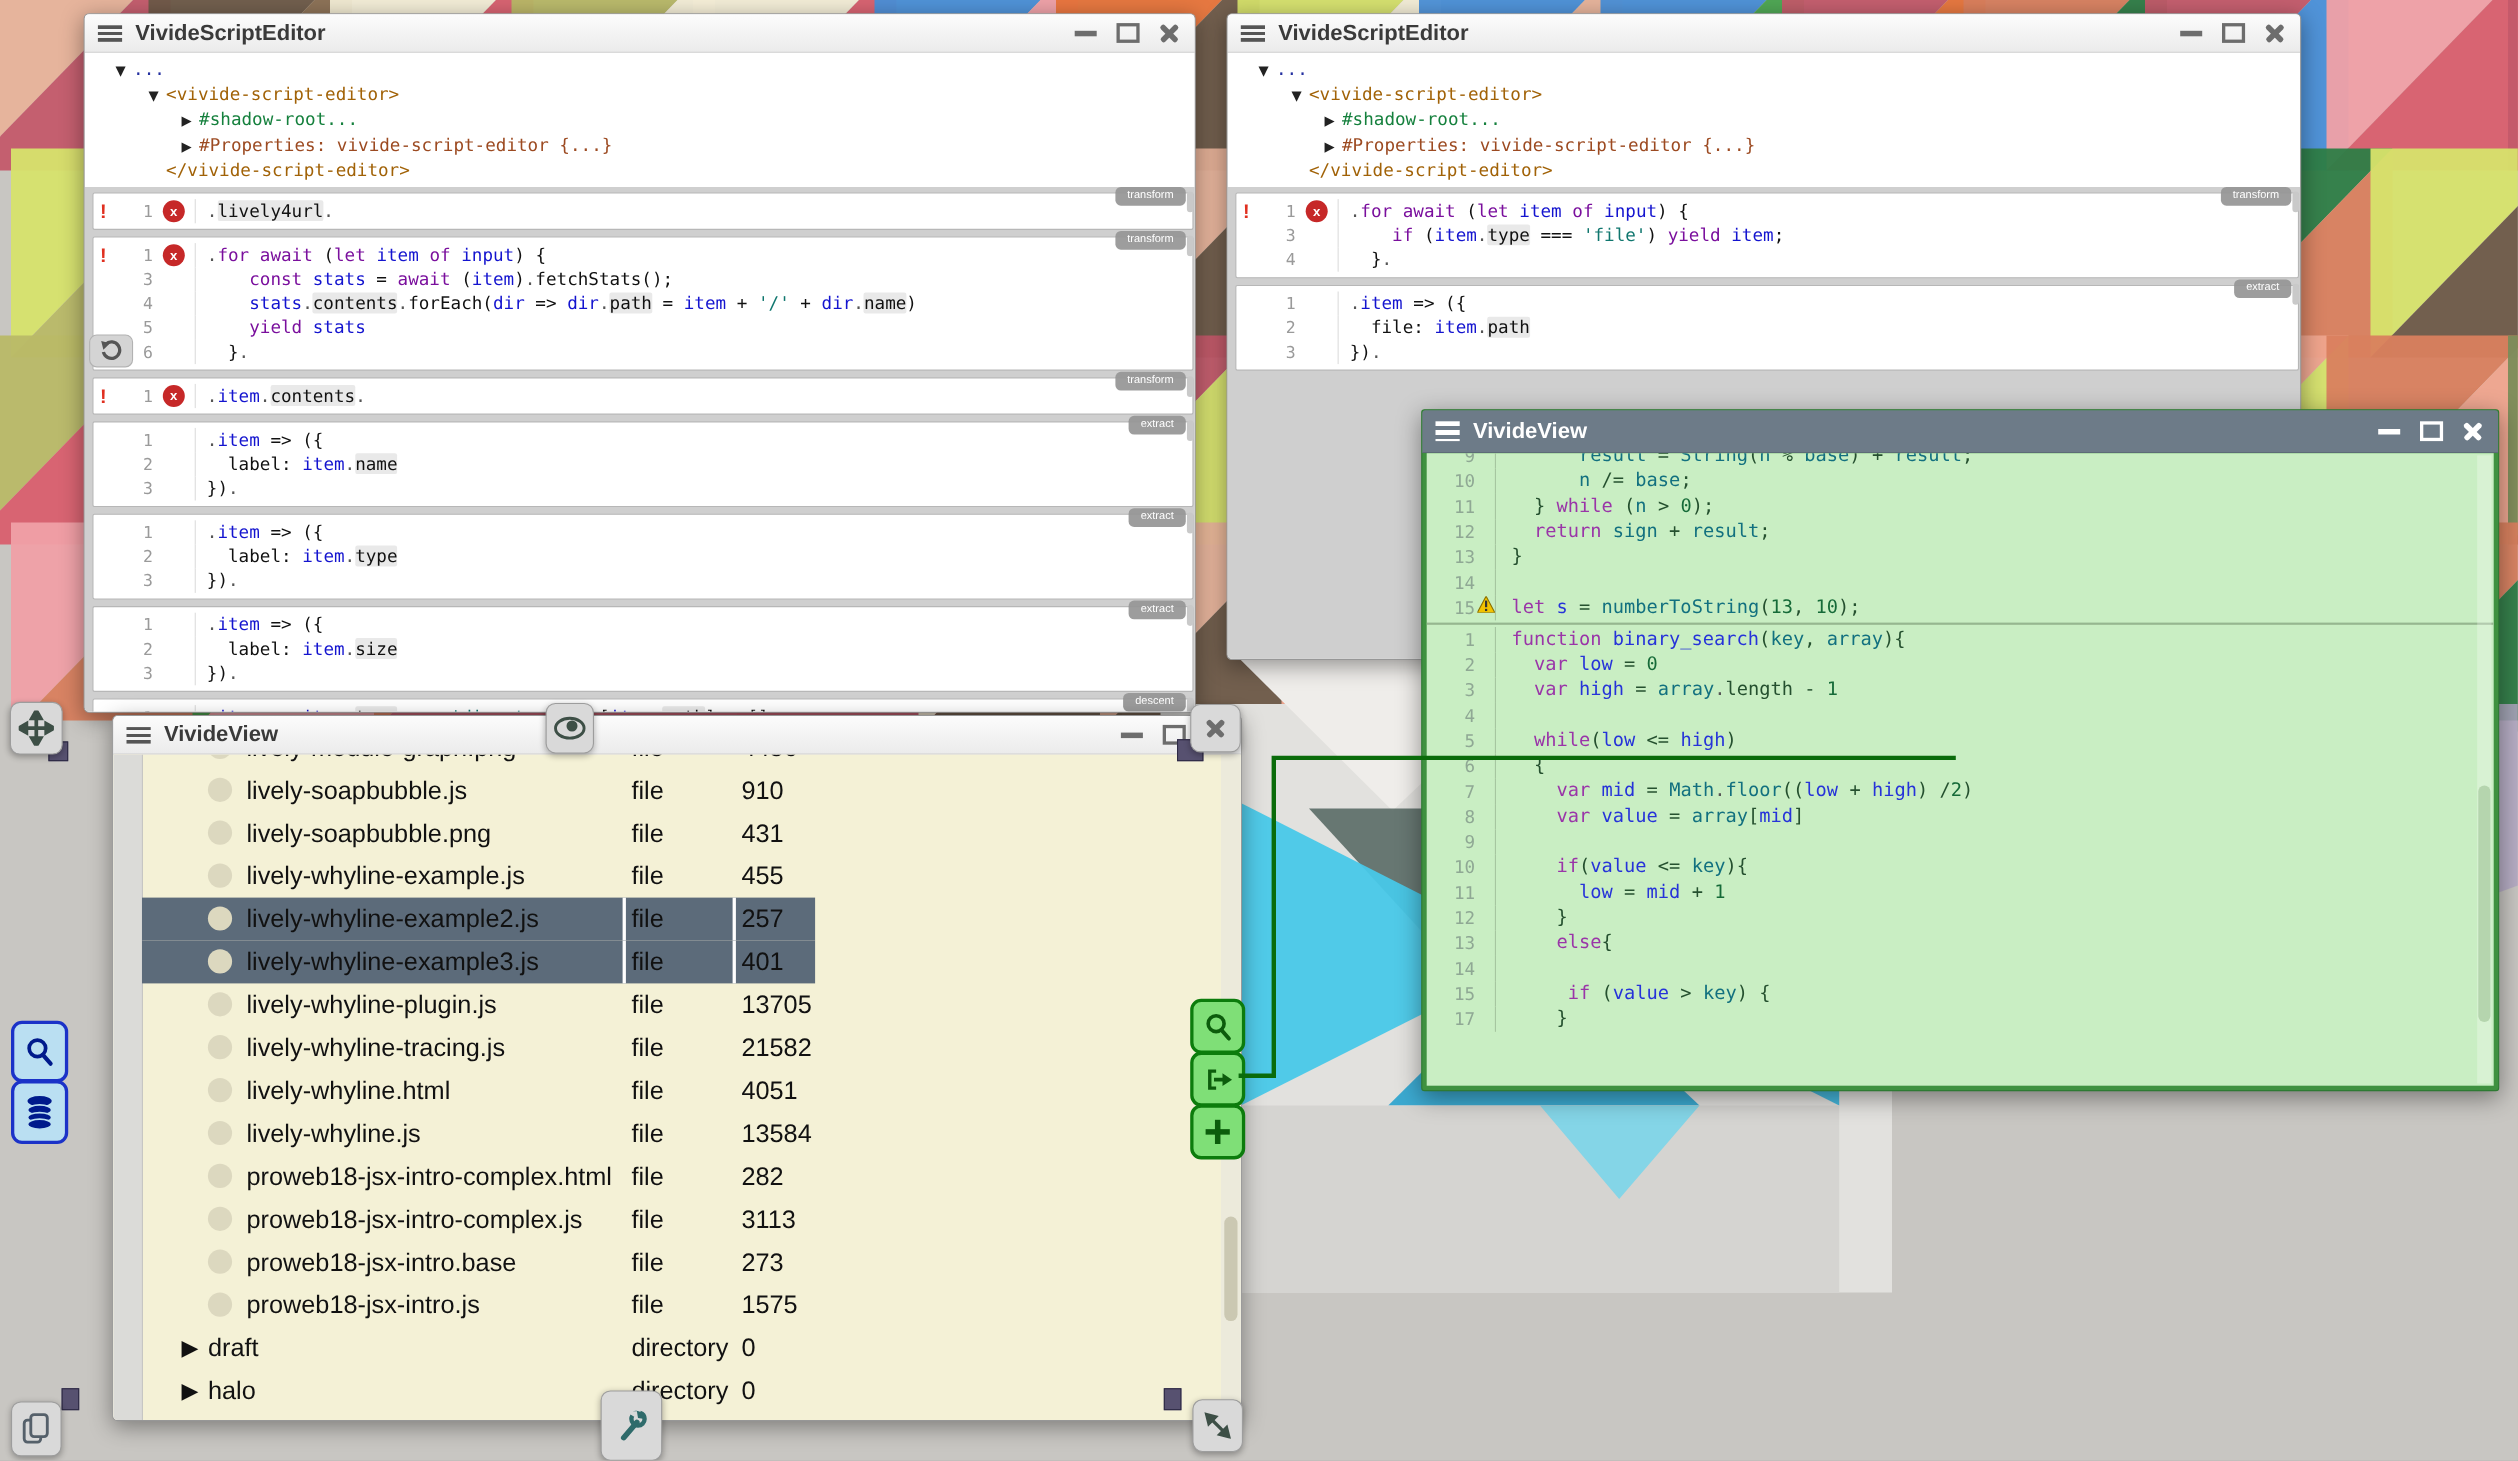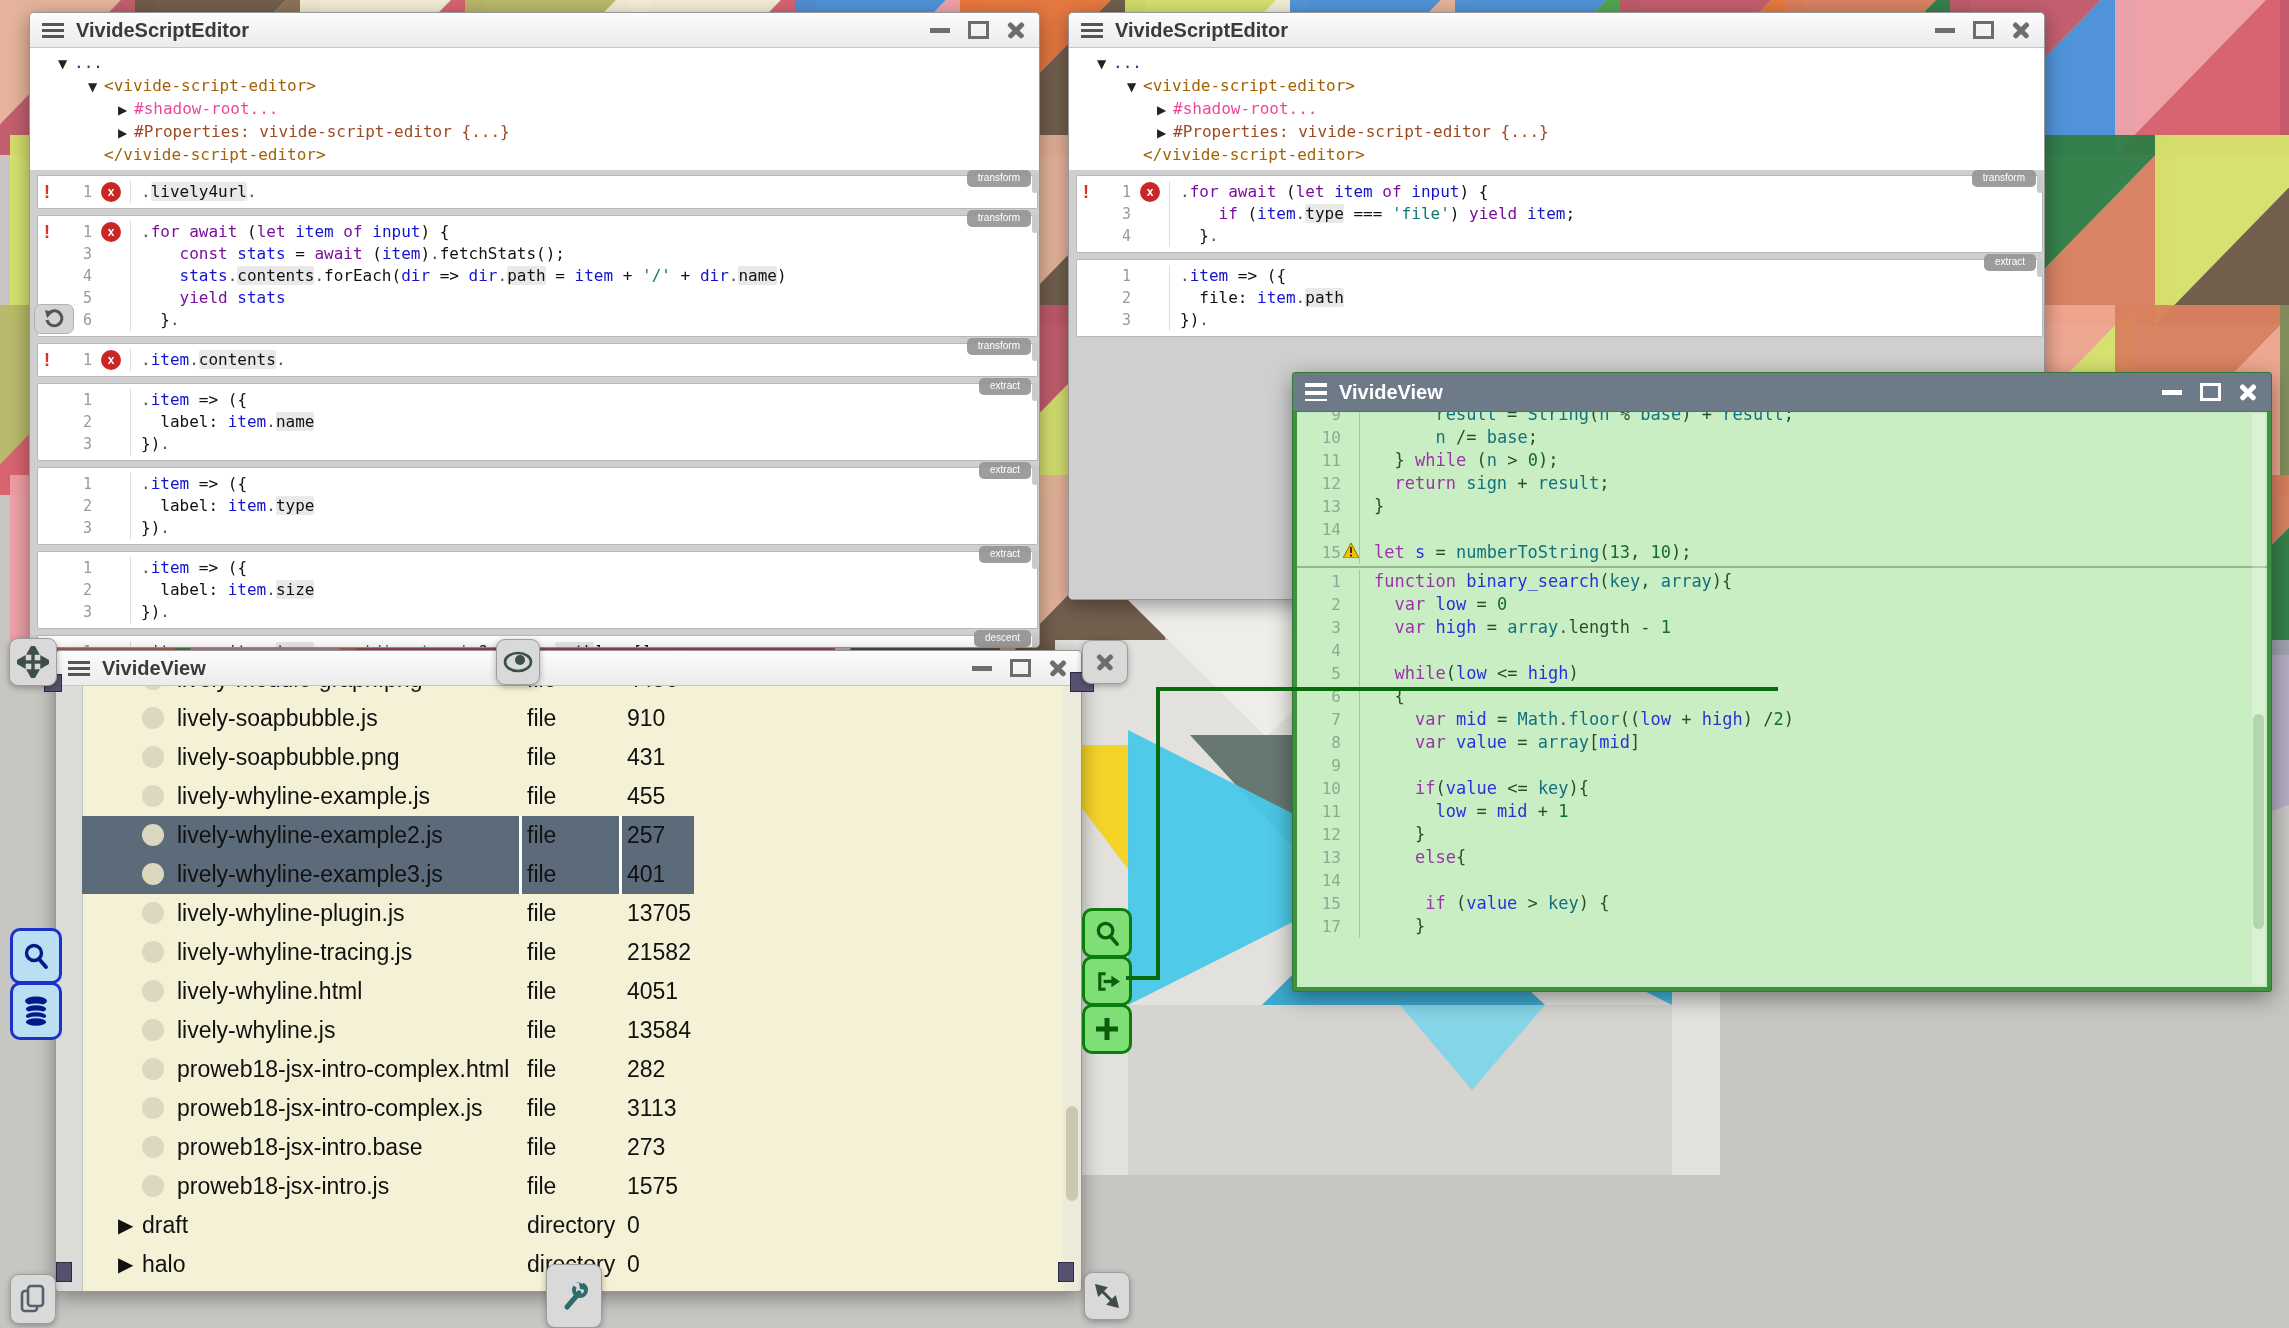--- a/index.html
+++ b/index.html
@@ -1,21 +1,21 @@
 <!DOCTYPE html>
 <html><head>
 <meta charset="utf-8">
 <style>
   html,body{margin:0;padding:0;background:#9a9a9a;}
   #stage{position:relative;width:2289px;height:1328px;overflow:hidden;
          font-family:"Liberation Sans",sans-serif;background:#c8c6c2;}
   #wallpaper{position:absolute;inset:0;z-index:0;}
   
   .win{position:absolute;background:#fff;border:1px solid #979797;border-radius:5px;
-       box-shadow:0 5px 20px rgba(0,0,0,.38);overflow:hidden;display:flex;flex-direction:column;}
+       box-shadow:0 5px 20px rgba(0,0,0,.38);overflow:hidden;display:flex;flex-direction:column;margin-left:47px;}
   .tbar{height:34px;flex:none;background:linear-gradient(#fcfcfc,#ebebeb);
         border-bottom:1px solid #c6c6c6;display:flex;align-items:center;}
   .burger{width:22px;height:15px;margin-left:12px;
           background:repeating-linear-gradient(to bottom,#555 0 3px,transparent 3px 6px);}
   .wtitle{font-weight:bold;font-size:20px;color:#3a3a3a;margin-left:12px;}
   .winbtns{margin-left:auto;display:flex;align-items:center;gap:18px;margin-right:14px;}
   .ic-min{width:20px;height:5px;background:#6d6d6d;}
   .ic-max{width:15px;height:12px;border:3px solid #6d6d6d;}
   .ic-x{position:relative;width:18px;height:18px;}
   .ic-x::before,.ic-x::after{content:"";position:absolute;left:-1px;top:7px;width:20px;height:4.5px;
@@ -23,21 +23,21 @@
   .ic-x::before{transform:rotate(45deg);} .ic-x::after{transform:rotate(-45deg);}
   .tbar.dark{background:#6d7b88;border-bottom:1px solid #5c6977;height:38px;}
   .tbar.dark .burger{background:repeating-linear-gradient(to bottom,#fff 0 4px,transparent 4px 8px);height:18px;}
   .tbar.dark .wtitle{color:#fff;}
   .tbar.dark .ic-min{background:#fff;} .tbar.dark .ic-max{border-color:#fff;}
   .tbar.dark .ic-x::before,.tbar.dark .ic-x::after{background:#fff;}
   
   .tree{background:#fff;padding:4px 0 4px 28px;font-family:"DejaVu Sans Mono",monospace;
         font-size:16px;line-height:22px;flex:none;}
   .tree .arrow{font-family:"DejaVu Sans",sans-serif;color:#222;font-size:12px;display:inline-block;width:16px;}
-  .tdots{color:#2430a0;} .ttag{color:#a16207;} .tshadow{color:#ec4899;} .tprops{color:#9c4a21;}
+  .tdots{color:#2430a0;} .ttag{color:#a16207;} .tshadow{color:#15803d;} .tprops{color:#9c4a21;}
   
   .blocks{background:#cfcfcf;padding-top:5px;display:flex;flex-direction:column;gap:6px;flex:1;overflow:hidden;}
   .code-block{position:relative;background:#fff;border:1px solid #b7b7b7;margin-left:7px;margin-right:1px;
               padding:5px 0;border-radius:2px;flex:none;}
   .crow{display:flex;line-height:22px;font-family:"DejaVu Sans Mono",monospace;font-size:16px;color:#111;}
   .gut{width:92px;flex:none;display:flex;align-items:center;border-right:1px solid #ddd;color:#9a9a9a;}
   .bang{width:16px;margin-left:6px;color:#e03020;font-weight:bold;font-size:18px;font-family:"Liberation Sans",sans-serif;}
   .lnum{width:32px;text-align:right;font-size:15px;color:#9a9a9a;}
   .erric{width:20px;height:20px;margin-left:9px;border-radius:50%;background:#c62828;color:#fff;
          display:flex;align-items:center;justify-content:center;font:bold 12px "Liberation Sans",sans-serif;}

